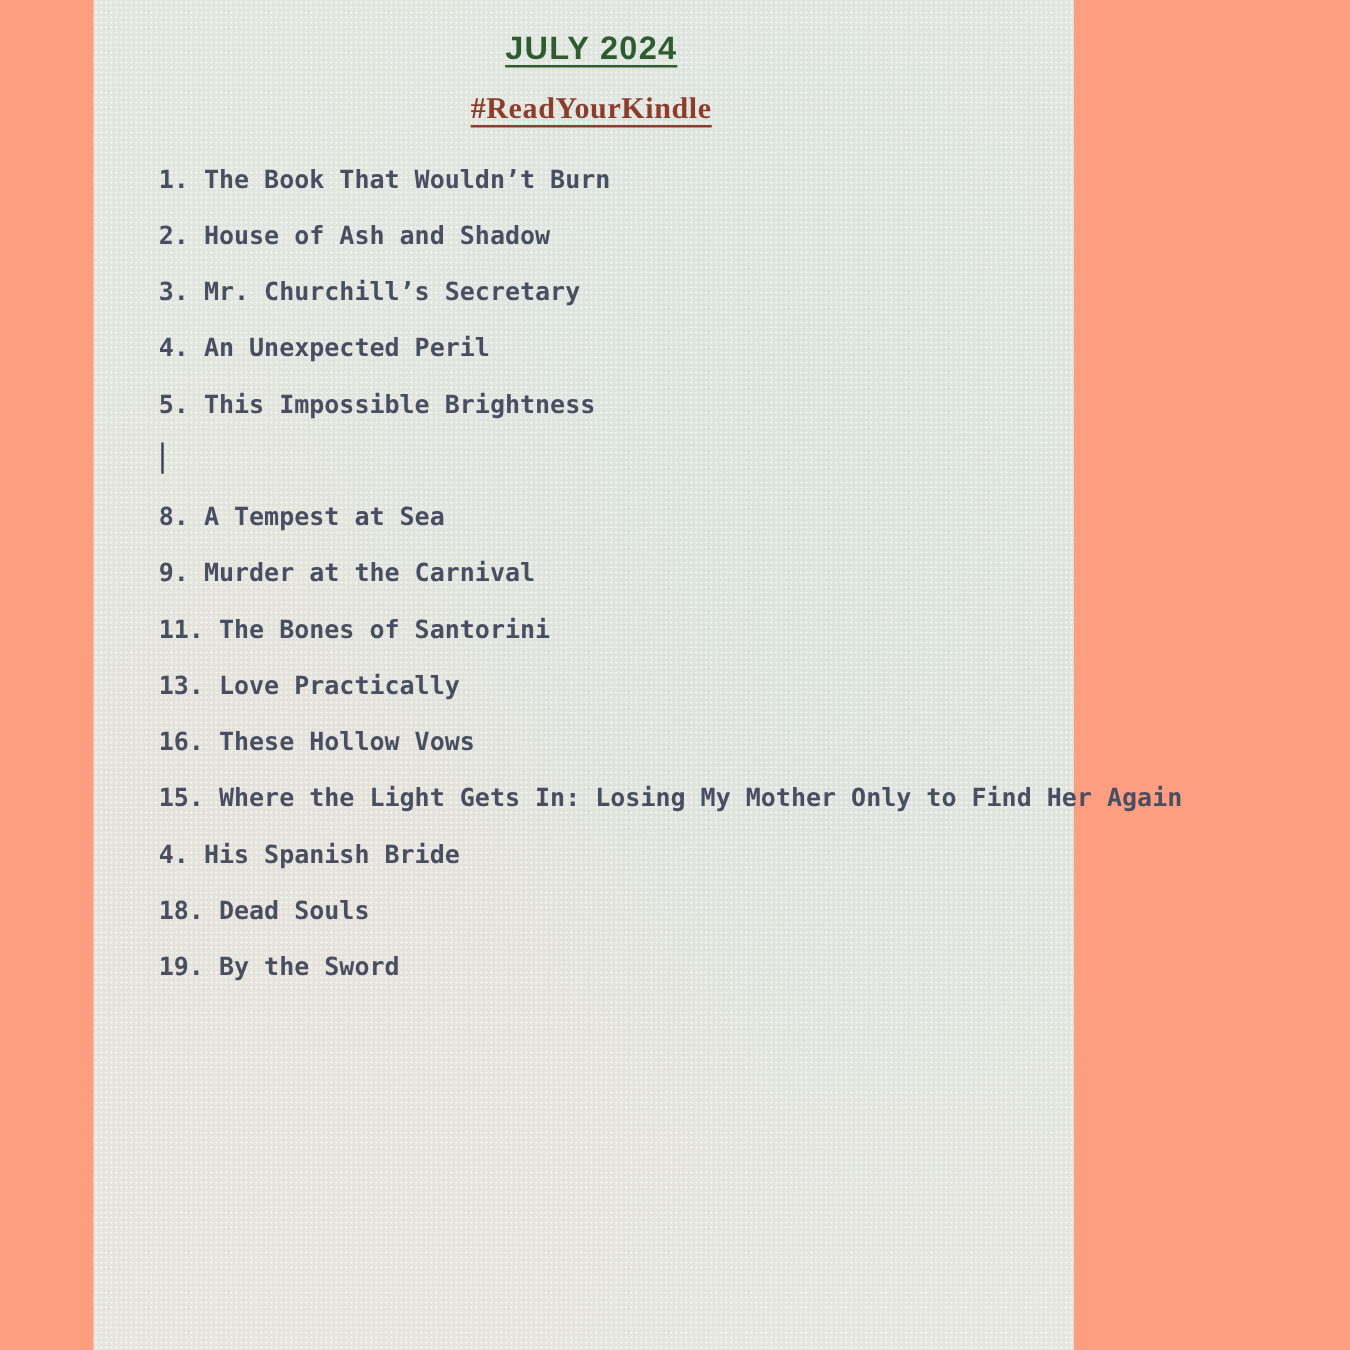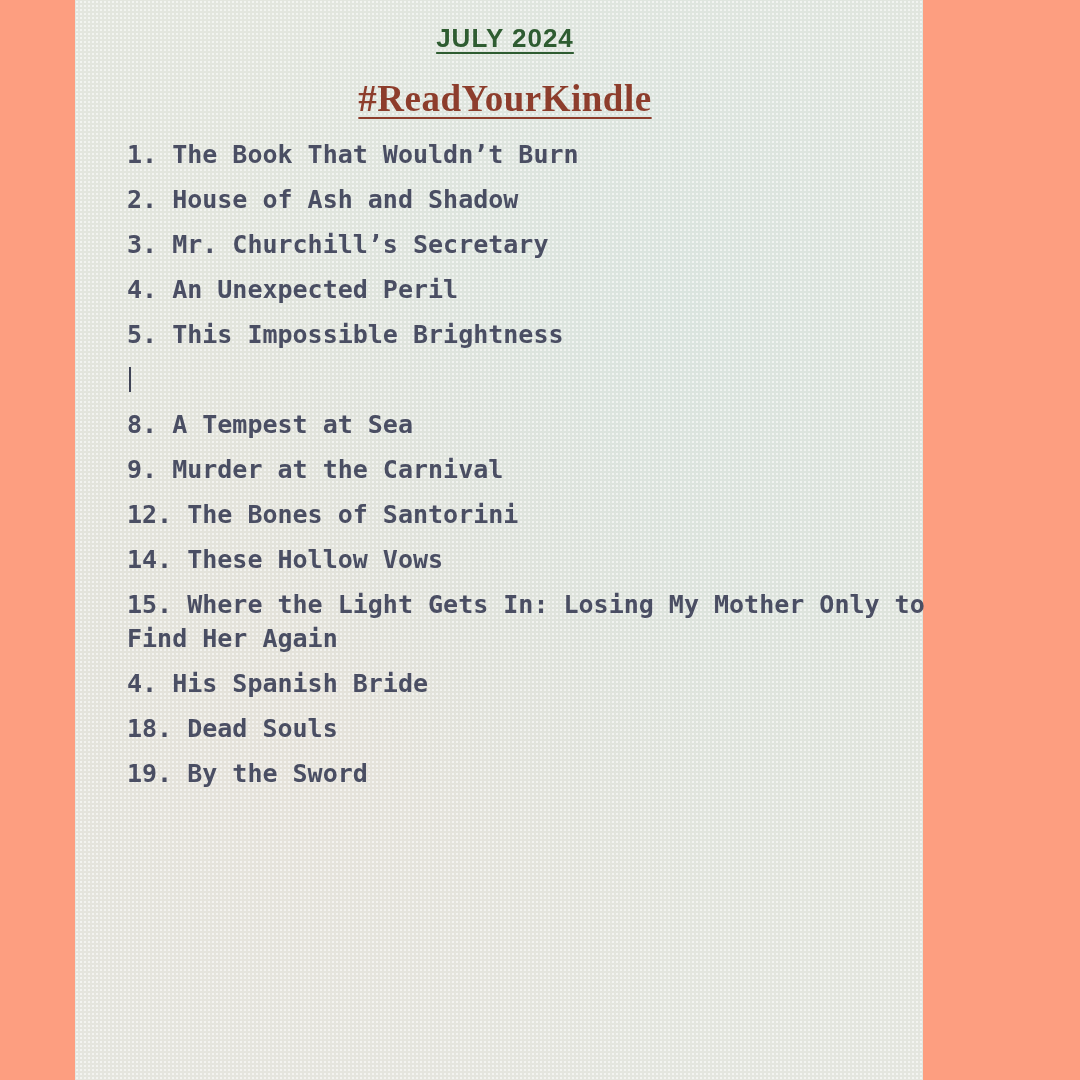--- a/index.html
+++ b/index.html
@@ -12,21 +12,21 @@
   }
 
   
   body { background: #fd9e80; position: relative; }
 
   
   .screen {
     position: absolute;
     left: 75px;
     top: 0;
-    width: 848px;
+    width: 784px;
     height: 1080px;
     background-color: #dfe2da;
     background-image:
       radial-gradient(rgba(255,255,255,0.55) 28%, rgba(255,255,255,0) 36%),
       radial-gradient(ellipse at 72% 28%, rgba(190,224,228,0.22), rgba(190,224,228,0) 55%),
       radial-gradient(ellipse at 25% 70%, rgba(246,216,208,0.18), rgba(246,216,208,0) 50%),
       linear-gradient(180deg, #e3e6de 0%, #e1e4dc 60%, #e4e6df 100%);
     background-size: 4px 4px, 100% 100%, 100% 100%, 100% 100%;
   }
 
@@ -46,37 +46,37 @@
     text-decoration: underline;
     text-decoration-thickness: 2px;
     text-underline-offset: 5px;
     margin-top: 6px;
   }
 
   .hashtag {
     text-align: center;
     font-family: "Liberation Serif", serif;
     font-weight: 700;
-    font-size: 37px;
+    font-size: 24px;
     line-height: 34px;
     letter-spacing: 0.5px;
     color: #8d3d2c;
     text-decoration: underline;
     text-decoration-thickness: 2px;
     text-underline-offset: 6px;
-    margin-top: 28px;
+    margin-top: 16px;
   }
 
   .doc {
     margin-top: 22px;
     width: 836px;
     list-style: none;
     font-family: "DejaVu Sans Mono", monospace;
     font-weight: 700;
-    font-size: 25px;
+    font-size: 20px;
     line-height: 34px;
     color: #4a4e63;
   }
 
   .doc li {
     margin-bottom: 11px;
     white-space: normal;
     word-spacing: 0;
   }
 
@@ -103,22 +103,23 @@
       <li>1. The Book That Wouldn’t Burn</li>
       <li>2. House of Ash and Shadow</li>
       <li>3. Mr. Churchill’s Secretary</li>
       <li>4. An Unexpected Peril</li>
       <li>5. This Impossible Brightness</li>
       <li>
         <span class="cursor"></span>
       </li>
       <li>8. A Tempest at Sea</li>
       <li>9. Murder at the Carnival</li>
-      <li>12. The Bones of Santorini</li>
-      <li>14. These Hollow Vows</li>
+      <li>11. The Bones of Santorini</li>
+      <li>13. Love Practically</li>
+      <li>16. These Hollow Vows</li>
       <li>15. Where the Light Gets In: Losing My Mother Only to Find Her Again</li>
       <li>4. His Spanish Bride</li>
       <li>18. Dead Souls</li>
       <li>19. By the Sword</li>
     </ol>
 
   </div>
 </div>
 
 </body></html>

